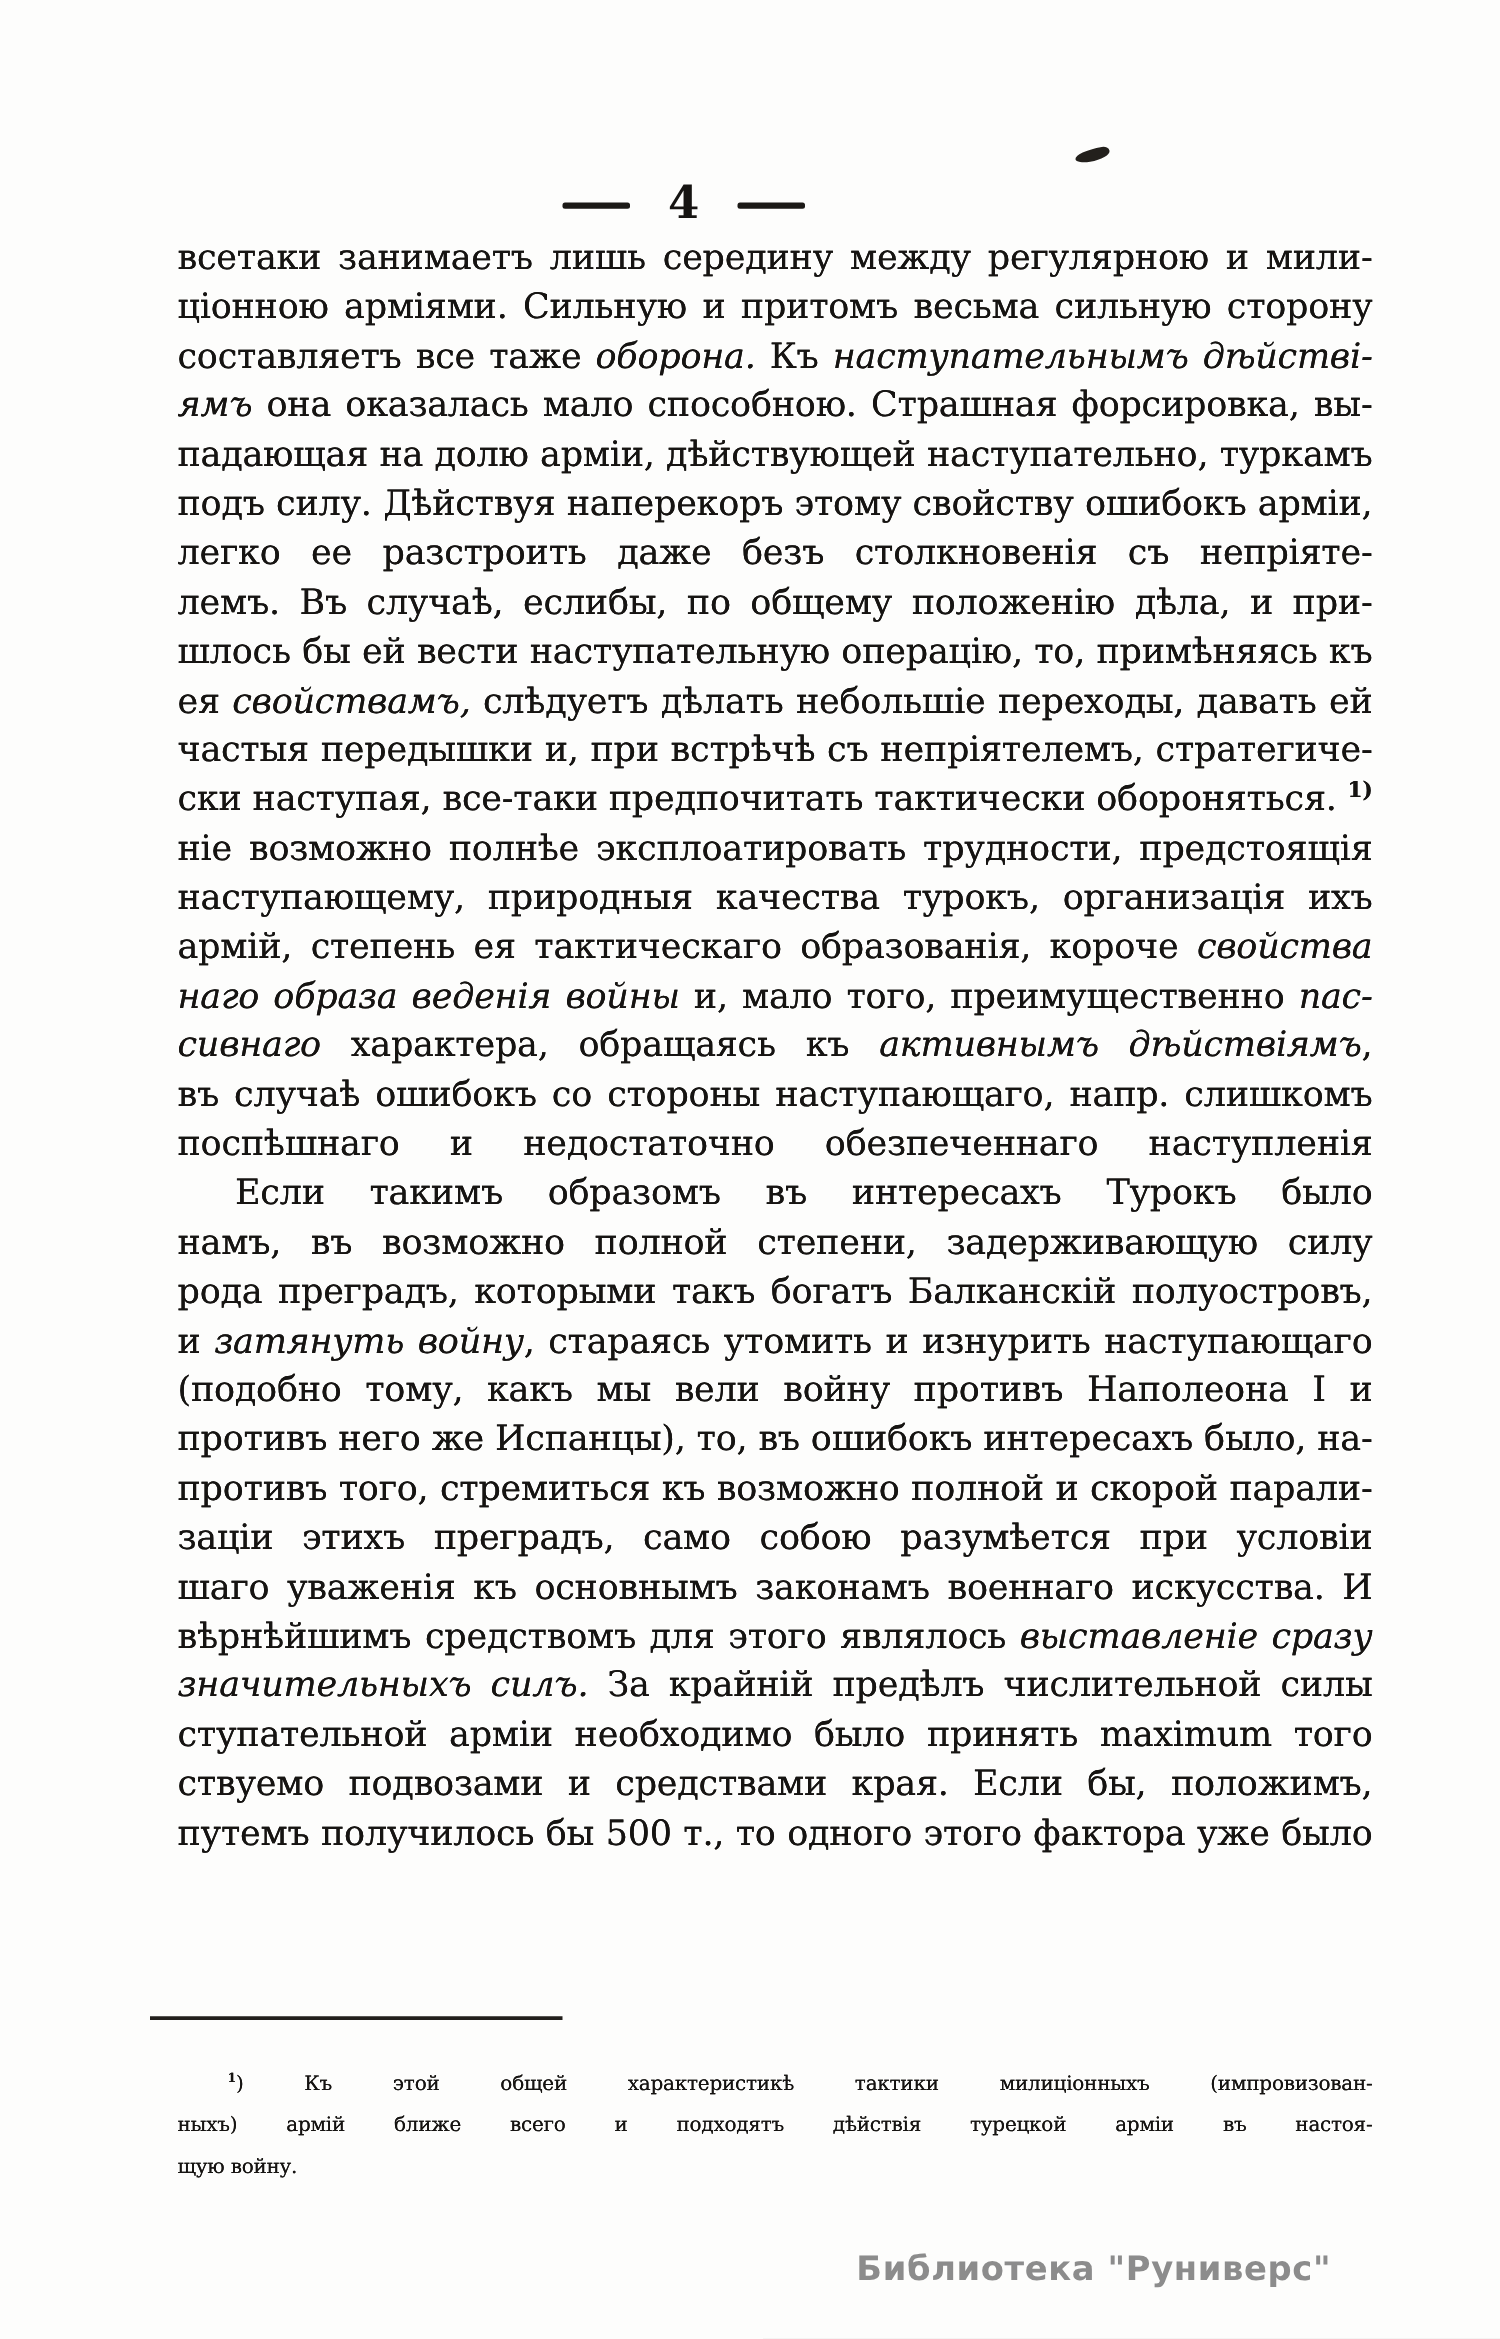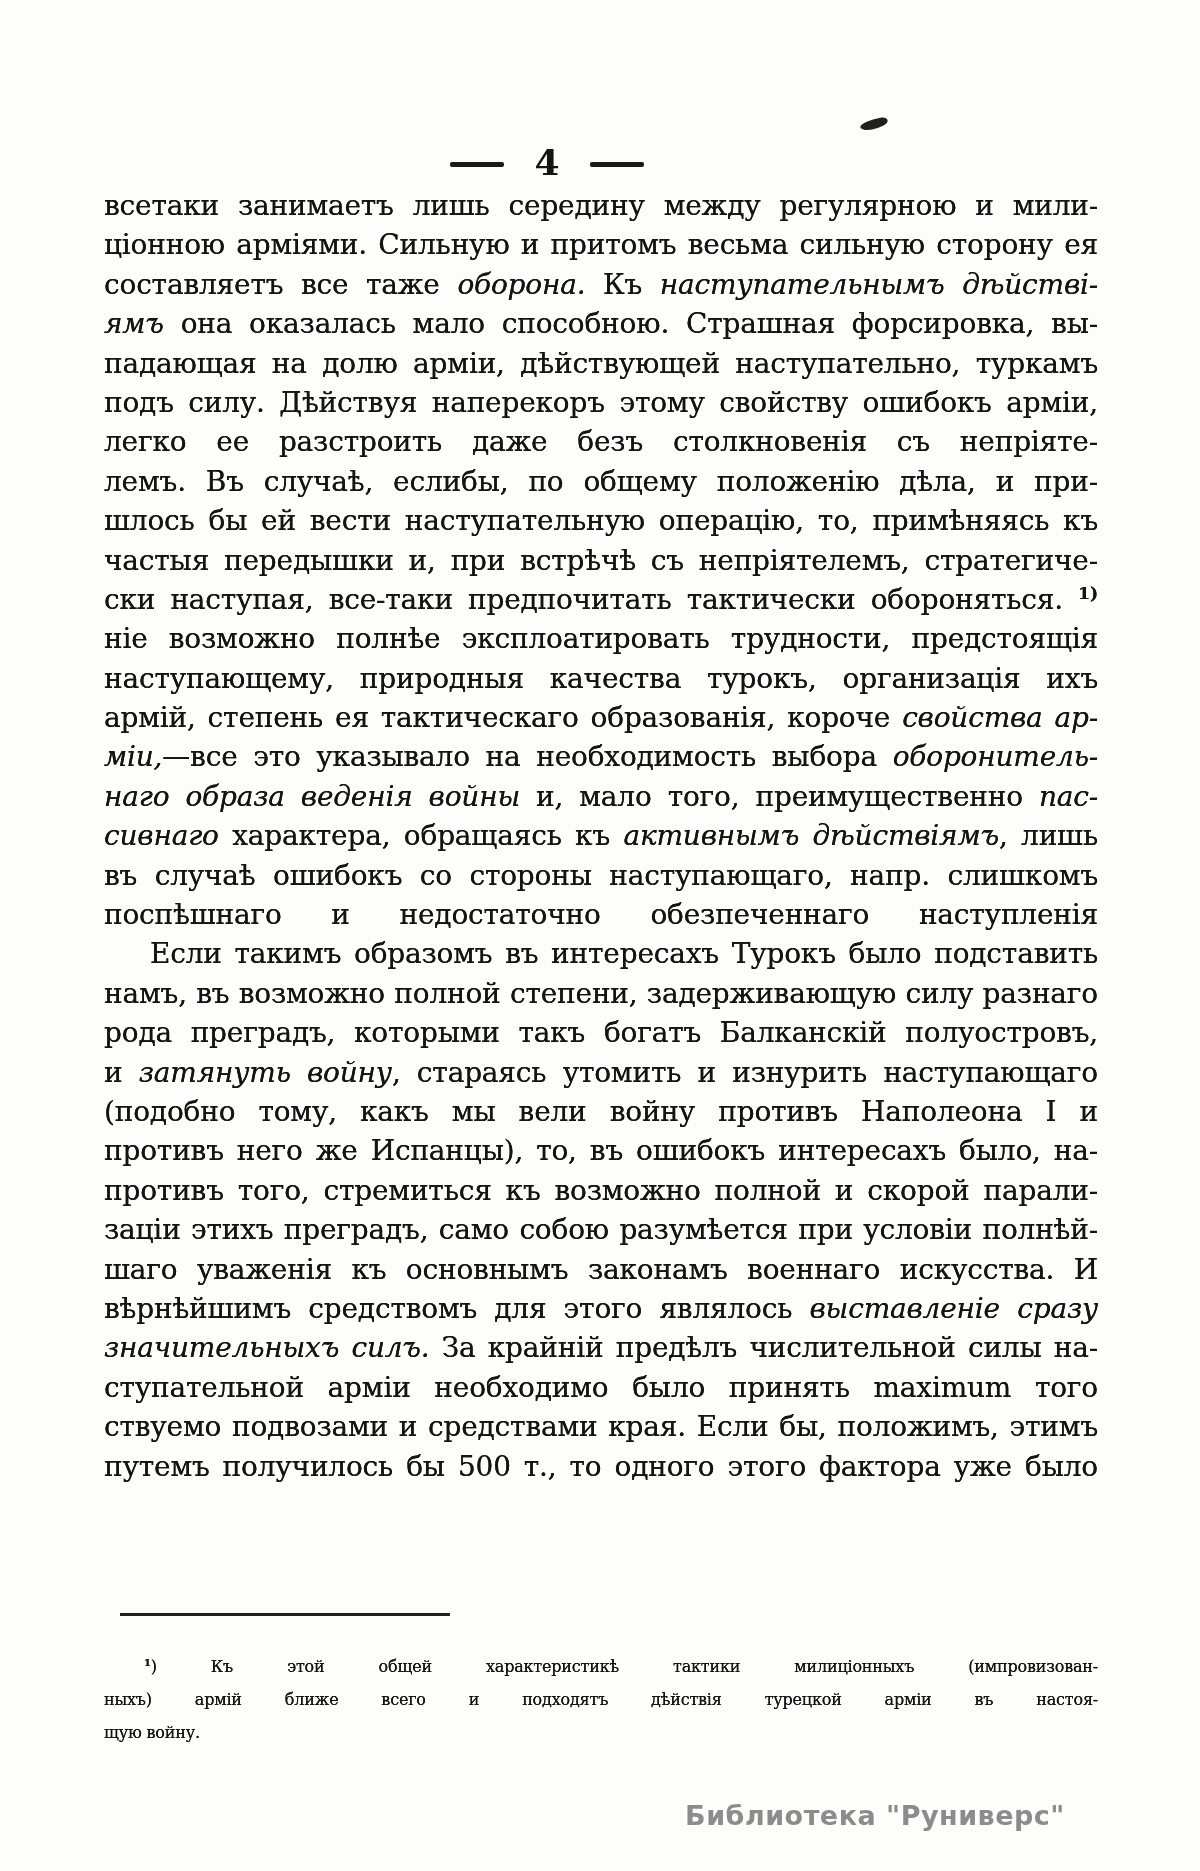--- a/index.html
+++ b/index.html
@@ -57,20 +57,21 @@
     letter-spacing: -0.2px;
     text-shadow: 0 0 0.5px currentColor;
   }
   .tline {
     height: 39.4px;
     line-height: 39.4px;
     text-align: justify;
     text-align-last: justify;
     white-space: normal;
     overflow: hidden;
+    margin-left: 38px;
   }
   .tline.indent { padding-left: 46px; }
   .tline.nojust { text-align: left; text-align-last: left; }
   .tline i { }
   .tline sup {
     font-size: 0.62em;
     vertical-align: super;
     line-height: 0;
     font-weight: bold;
   }
@@ -124,26 +125,26 @@
   <div class="textblock" id="main-text">
       <div class="tline"><span>всетаки занимаетъ лишь середину между регулярною и мили-</span></div>
       <div class="tline"><span>ціонною арміями. Сильную и притомъ весьма сильную сторону ея</span></div>
       <div class="tline"><span>составляетъ все таже </span><i>оборона.</i><span> Къ </span><i>наступательнымъ дѣйстві-</i></div>
       <div class="tline"><i>ямъ</i><span> она оказалась мало способною. Страшная форсировка, вы-</span></div>
       <div class="tline"><span>падающая на долю арміи, дѣйствующей наступательно, туркамъ не</span></div>
       <div class="tline"><span>подъ силу. Дѣйствуя наперекоръ этому свойству ошибокъ арміи,</span></div>
       <div class="tline"><span>легко ее разстроить даже безъ столкновенія съ непріяте-</span></div>
       <div class="tline"><span>лемъ. Въ случаѣ, еслибы, по общему положенію дѣла, и при-</span></div>
       <div class="tline"><span>шлось бы ей вести наступательную операцію, то, примѣняясь къ</span></div>
+      <div class="tline"><span>ея </span><i>свойствамъ,</i><span> слѣдуетъ дѣлать небольшіе переходы, давать ей</span></div>
       <div class="tline"><span>частыя передышки и, при встрѣчѣ съ непріятелемъ, стратегиче-</span></div>
       <div class="tline"><span>ски наступая, все-таки предпочитать тактически обороняться. </span><sup>1)</sup></div>
       <div class="tline"><span>ніе возможно полнѣе эксплоатировать трудности, предстоящія</span></div>
       <div class="tline"><span>наступающему, природныя качества турокъ, организація ихъ</span></div>
       <div class="tline"><span>армій, степень ея тактическаго образованія, короче </span><i>свойства ар-</i></div>
-      <div class="tline"><i>міи,</i><span>—все это указывало на необходимость выбора </span><i>оборонитель-</i></div>
       <div class="tline"><i>наго образа веденія войны</i><span> и, мало того, преимущественно </span><i>пас-</i></div>
       <div class="tline"><i>сивнаго</i><span> характера, обращаясь къ </span><i>активнымъ дѣйствіямъ</i><span>, лишь</span></div>
       <div class="tline"><span>въ случаѣ ошибокъ со стороны наступающаго, напр. слишкомъ</span></div>
       <div class="tline"><span>поспѣшнаго и недостаточно обезпеченнаго наступленія противника.</span></div>
       <div class="tline indent"><span>Если такимъ образомъ въ интересахъ Турокъ было подставить</span></div>
       <div class="tline"><span>намъ, въ возможно полной степени, задерживающую силу разнаго</span></div>
       <div class="tline"><span>рода преградъ, которыми такъ богатъ Балканскій полуостровъ,</span></div>
       <div class="tline"><span>и </span><i>затянуть войну</i><span>, стараясь утомить и изнурить наступающаго</span></div>
       <div class="tline"><span>(подобно тому, какъ мы вели войну противъ Наполеона I и</span></div>
       <div class="tline"><span>противъ него же Испанцы), то, въ ошибокъ интересахъ было, на-</span></div>

